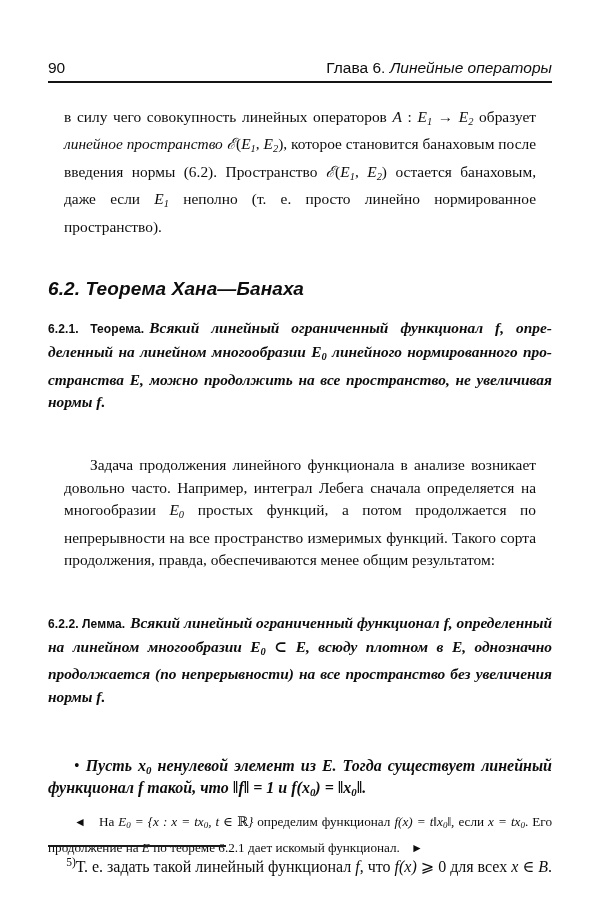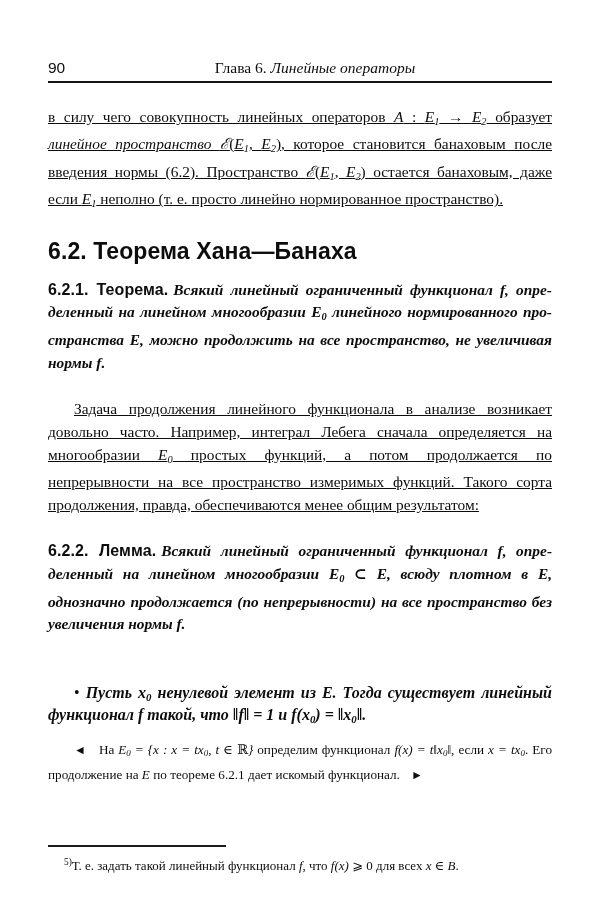--- a/index.html
+++ b/index.html
@@ -44,81 +44,80 @@
     position: absolute;
     left: 0;
     top: 0;
     line-height: 20px;
   }
   .runhead-title {
     position: absolute;
     left: 0;
     right: 0;
     top: 0;
-    text-align: center;
+    text-align: right;
     line-height: 20px;
     padding-left: 30px;
-    font-family: Liberation Serif, serif;
   }
   .runhead-title .ital {
     font-style: italic;
   }
   .rule {
     position: absolute;
     left: 0;
     top: 23px;
     width: 504px;
     height: 2px;
     background: #141414;
   }
 
   
   p.para {
-    margin: 0;
+    margin: 16px;
     font-size: 15.4px;
     line-height: 22.7px;
     text-align: justify;
     text-justify: inter-word;
     hyphens: manual;
-    text-decoration: underline;
   }
   p.first {
     margin-top: 22px;
     text-indent: 0;
   }
   p.indent {
     text-indent: 26px;
   }
   .gap-lg { height: 24px; }
   .gap-md { height: 17px; }
   .gap-sm { height: 11px; }
 
   
   h2.section {
     margin: 0;
     font-family: "Liberation Sans", "DejaVu Sans", sans-serif;
-    font-size: 23px;
+    font-size: 19px;
     font-weight: bold;
     letter-spacing: 0.1px;
     line-height: 22px;
+    font-style: italic;
   }
 
   
   .thm {
     font-size: 15.4px;
     line-height: 22.7px;
     text-align: justify;
     font-style: italic;
     font-weight: bold;
   }
   .thm .lead {
     font-family: "Liberation Sans", "DejaVu Sans", sans-serif;
     font-style: normal;
     font-weight: bold;
-    font-size: 16px;
+    font-size: 12px;
     letter-spacing: 0.1px;
   }
   .thm .lead-sp { display: inline-block; width: 5px; }
 
   
   .bullet {
     font-size: 16px;
     line-height: 18px;
     text-align: justify;
     font-style: italic;
@@ -170,23 +169,23 @@
     top: 845px;
     width: 504px;
   }
   .fn-rule {
     width: 178px;
     height: 1.6px;
     background: #1a1a1a;
     margin: 0 0 7px 0;
   }
   .footnote {
-    font-size: 13px;
+    font-size: 16px;
     line-height: 17px;
-    text-align: left;
+    text-align: right;
     text-indent: 16px;
   }
   .footnote sup {
     font-size: 0.72em;
     vertical-align: 0.5em;
   }
 </style>
 </head>
 <body>
 

